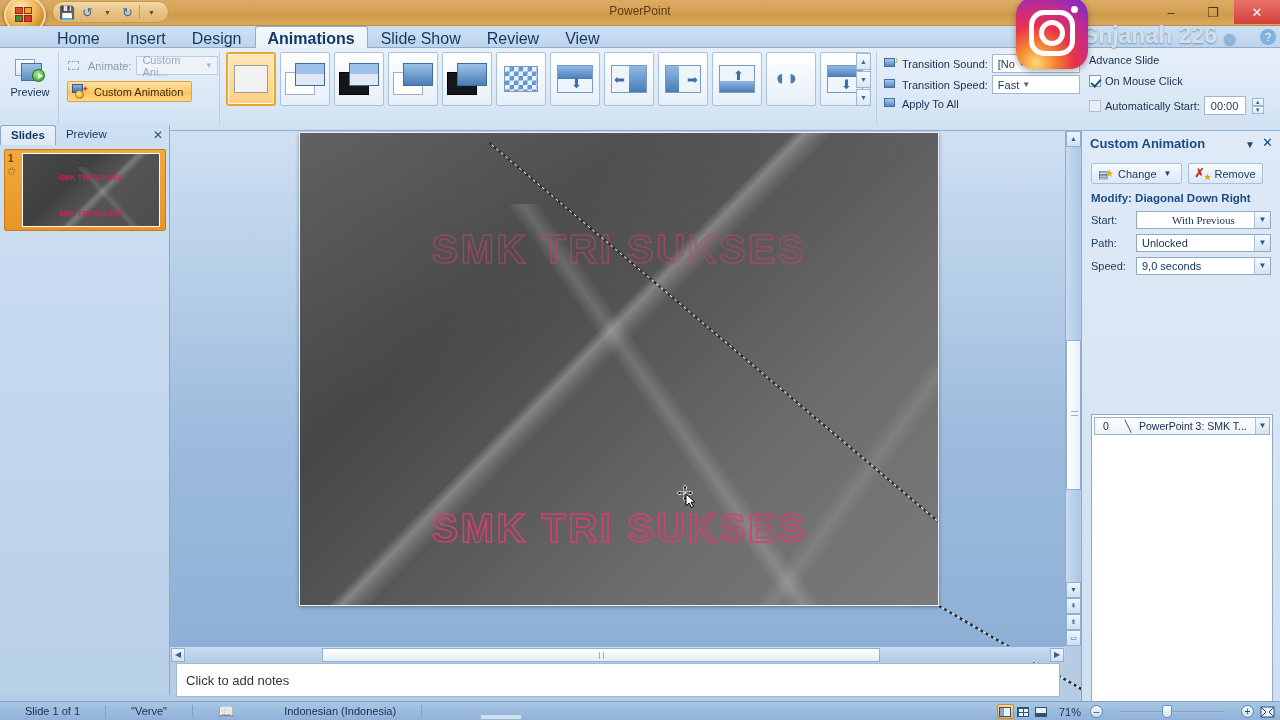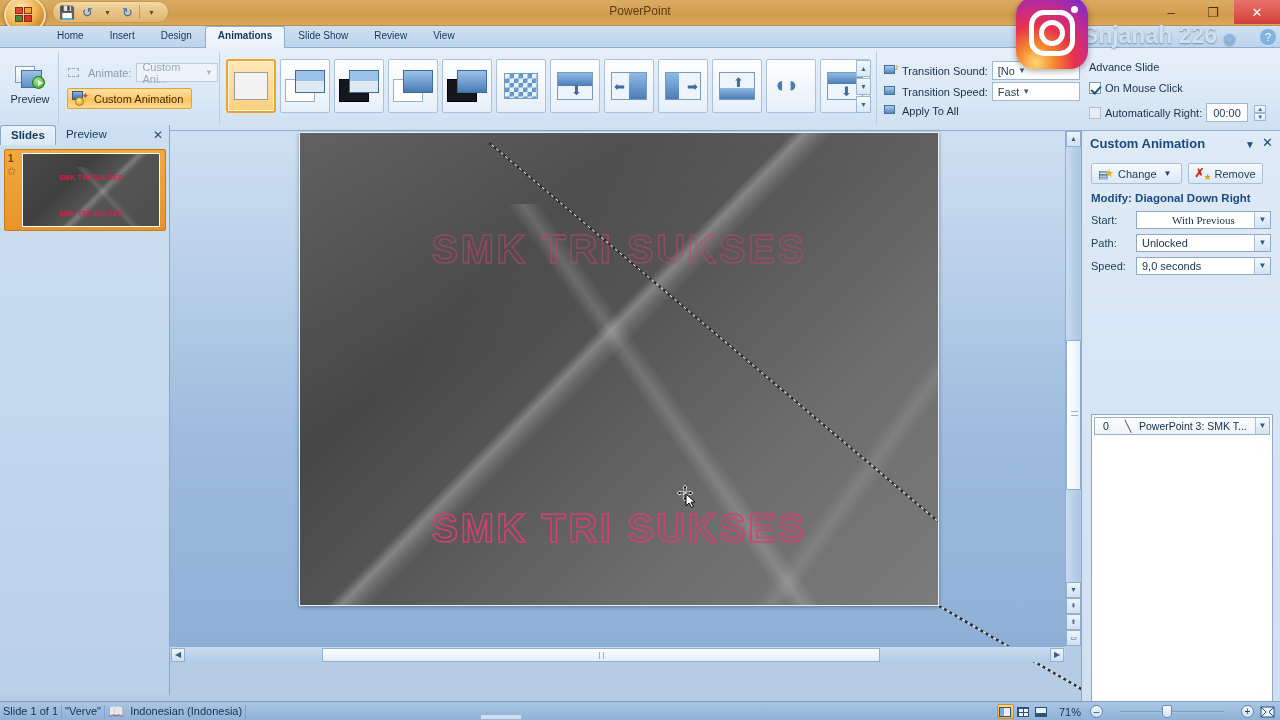--- a/index.html
+++ b/index.html
@@ -70,37 +70,37 @@
   .watermark .badge { font-size: 14px; color:#8fb8e0; }
 
   
   .tabbar {
     position: absolute; left: 0; top: 26px; width: 1280px; height: 22px;
     background: linear-gradient(180deg,#cfe0f3 0%,#bdd4ec 100%);
     border-bottom: 1px solid #8faed0;
   }
   .tabs { position: absolute; left: 44px; top: 0; display: flex; height: 22px; }
   .tab {
-    padding: 3px 12px 0; font-size: 10px; color: #14375e; height: 22px;
+    padding: 3px 12px 0; font-size: 16px; color: #14375e; height: 22px;
     border: 1px solid transparent; border-bottom: none;
   }
   .tab.active {
     background: linear-gradient(180deg,#f3f8fd,#e9f1fa);
     border-color: #8faed0; border-radius: 3px 3px 0 0; color:#123a64; font-weight: 600;
   }
   .help-btn { position:absolute; right:4px; top:3px; width:16px; height:16px; border-radius:50%;
               background:#7fb2e0; color:#fff; font-size:11px; text-align:center; line-height:16px; }
 
   
   .ribbon {
     position: absolute; left: 0; top: 48px; width: 1280px; height: 83px;
     background: linear-gradient(180deg,#e7f0fa 0%,#dbe8f6 60%,#cfe0f2 100%);
     border-bottom: 1px solid #90afd1;
   }
-  .rgroup { position:absolute; top:7px; height: 99px; }
+  .rgroup { position:absolute; top:0; height: 99px; }
   .rgroup .glabel {
     position:absolute; bottom: 1px; left:0; width:100%; text-align:center;
     font-size: 10.5px; color:#41617f;
   }
   .rsep { position:absolute; top:4px; width:1px; height:72px; background:#b9cde3; }
 
   
   .preview-btn {
     position:absolute; left: 8px; top: 4px; width: 44px; height: 62px;
     display:flex; flex-direction:column; align-items:center; gap:3px;
@@ -308,21 +308,21 @@
   .anim-item .idx { width:22px; text-align:center; }
   .anim-item .pico { width:22px; text-align:center; color:#4a4a4a; font-size:11px; }
   .anim-item .nm { flex:1; }
   .anim-item .dd { width:14px; height:16px; background:linear-gradient(180deg,#f4f9fe,#d3e2f2);
     border-left:1px solid #a8c0d8; font-size:8px; text-align:center; line-height:16px; color:#2c587f; }
 
   
   .statusbar { position:absolute; left:0; top:701px; width:1280px; height:19px;
     background: linear-gradient(180deg,#a9c6e4 0%,#8fb2d8 100%); border-top:1px solid #7fa0c4;
     display:flex; align-items:center; font-size:11px; color:#16324f; }
-  .sb-item { padding:0 3px; height:19px; display:flex; align-items:center; }
+  .sb-item { padding:0 25px; height:19px; display:flex; align-items:center; }
   .sb-div { width:1px; height:13px; background:#7ea2c8; }
   .sb-right { position:absolute; right:4px; top:0; height:19px; display:flex; align-items:center; gap:5px; }
   .view-btns { display:flex; gap:1px; }
   .vbtn { width:17px; height:15px; border:1px solid transparent; display:flex;
     align-items:center; justify-content:center; }
   .vbtn.sel { background:linear-gradient(180deg,#ffd98f,#f0ae40); border-color:#d08f25; border-radius:2px; }
   .vb-ico { width:12px;height:10px;border:1px solid #2f5277; position:relative; background:#eaf2fb; }
   .zoom-slider { position:relative; width:128px; height:15px; display:flex; align-items:center; }
   .zs-track { position:absolute; left:12px; right:12px; top:7px; height:2px;
     background:linear-gradient(180deg,#6f93ba,#b9d0e8); }
@@ -533,21 +533,21 @@
       </div>
       <div class="topt-row" style="left:212px; top:6px;">
         <span>Advance Slide</span>
       </div>
       <div class="topt-row" style="left:212px; top:27px;">
         <span class="chk on"></span>
         <span>On Mouse Click</span>
       </div>
       <div class="topt-row" style="left:212px; top:48px;">
         <span class="chk dim"></span>
-        <span>Automatically Right:</span>
+        <span>Automatically Start:</span>
         <span class="combo" style="width:42px;padding-left:6px;">
           <span>00:00</span>
         </span>
         <span class="spin">
           <div>▲</div>
           <div>▼</div>
         </span>
       </div>
     </div>
   </div>
@@ -611,20 +611,23 @@
   </svg>
 
   <div class="hscroll">
     <div class="hs-btn" style="left:1px;">◀</div>
     <div class="hs-thumb">
       <div class="hs-grip"></div>
     </div>
     <div class="hs-btn" style="right:1px;">▶</div>
   </div>
 
+  <div class="notes">
+    <div class="notes-txt">Click to add notes</div>
+  </div>
 
   <div class="pane">
     <div class="pane-hdr">
       <div class="pane-title">Custom Animation</div>
       <div class="pane-caret">▼</div>
       <div class="pane-close">✕</div>
     </div>
     <div class="pane-btns" style="top:32px;">
       <div class="pbtn">
         <span class="chg-ico">

